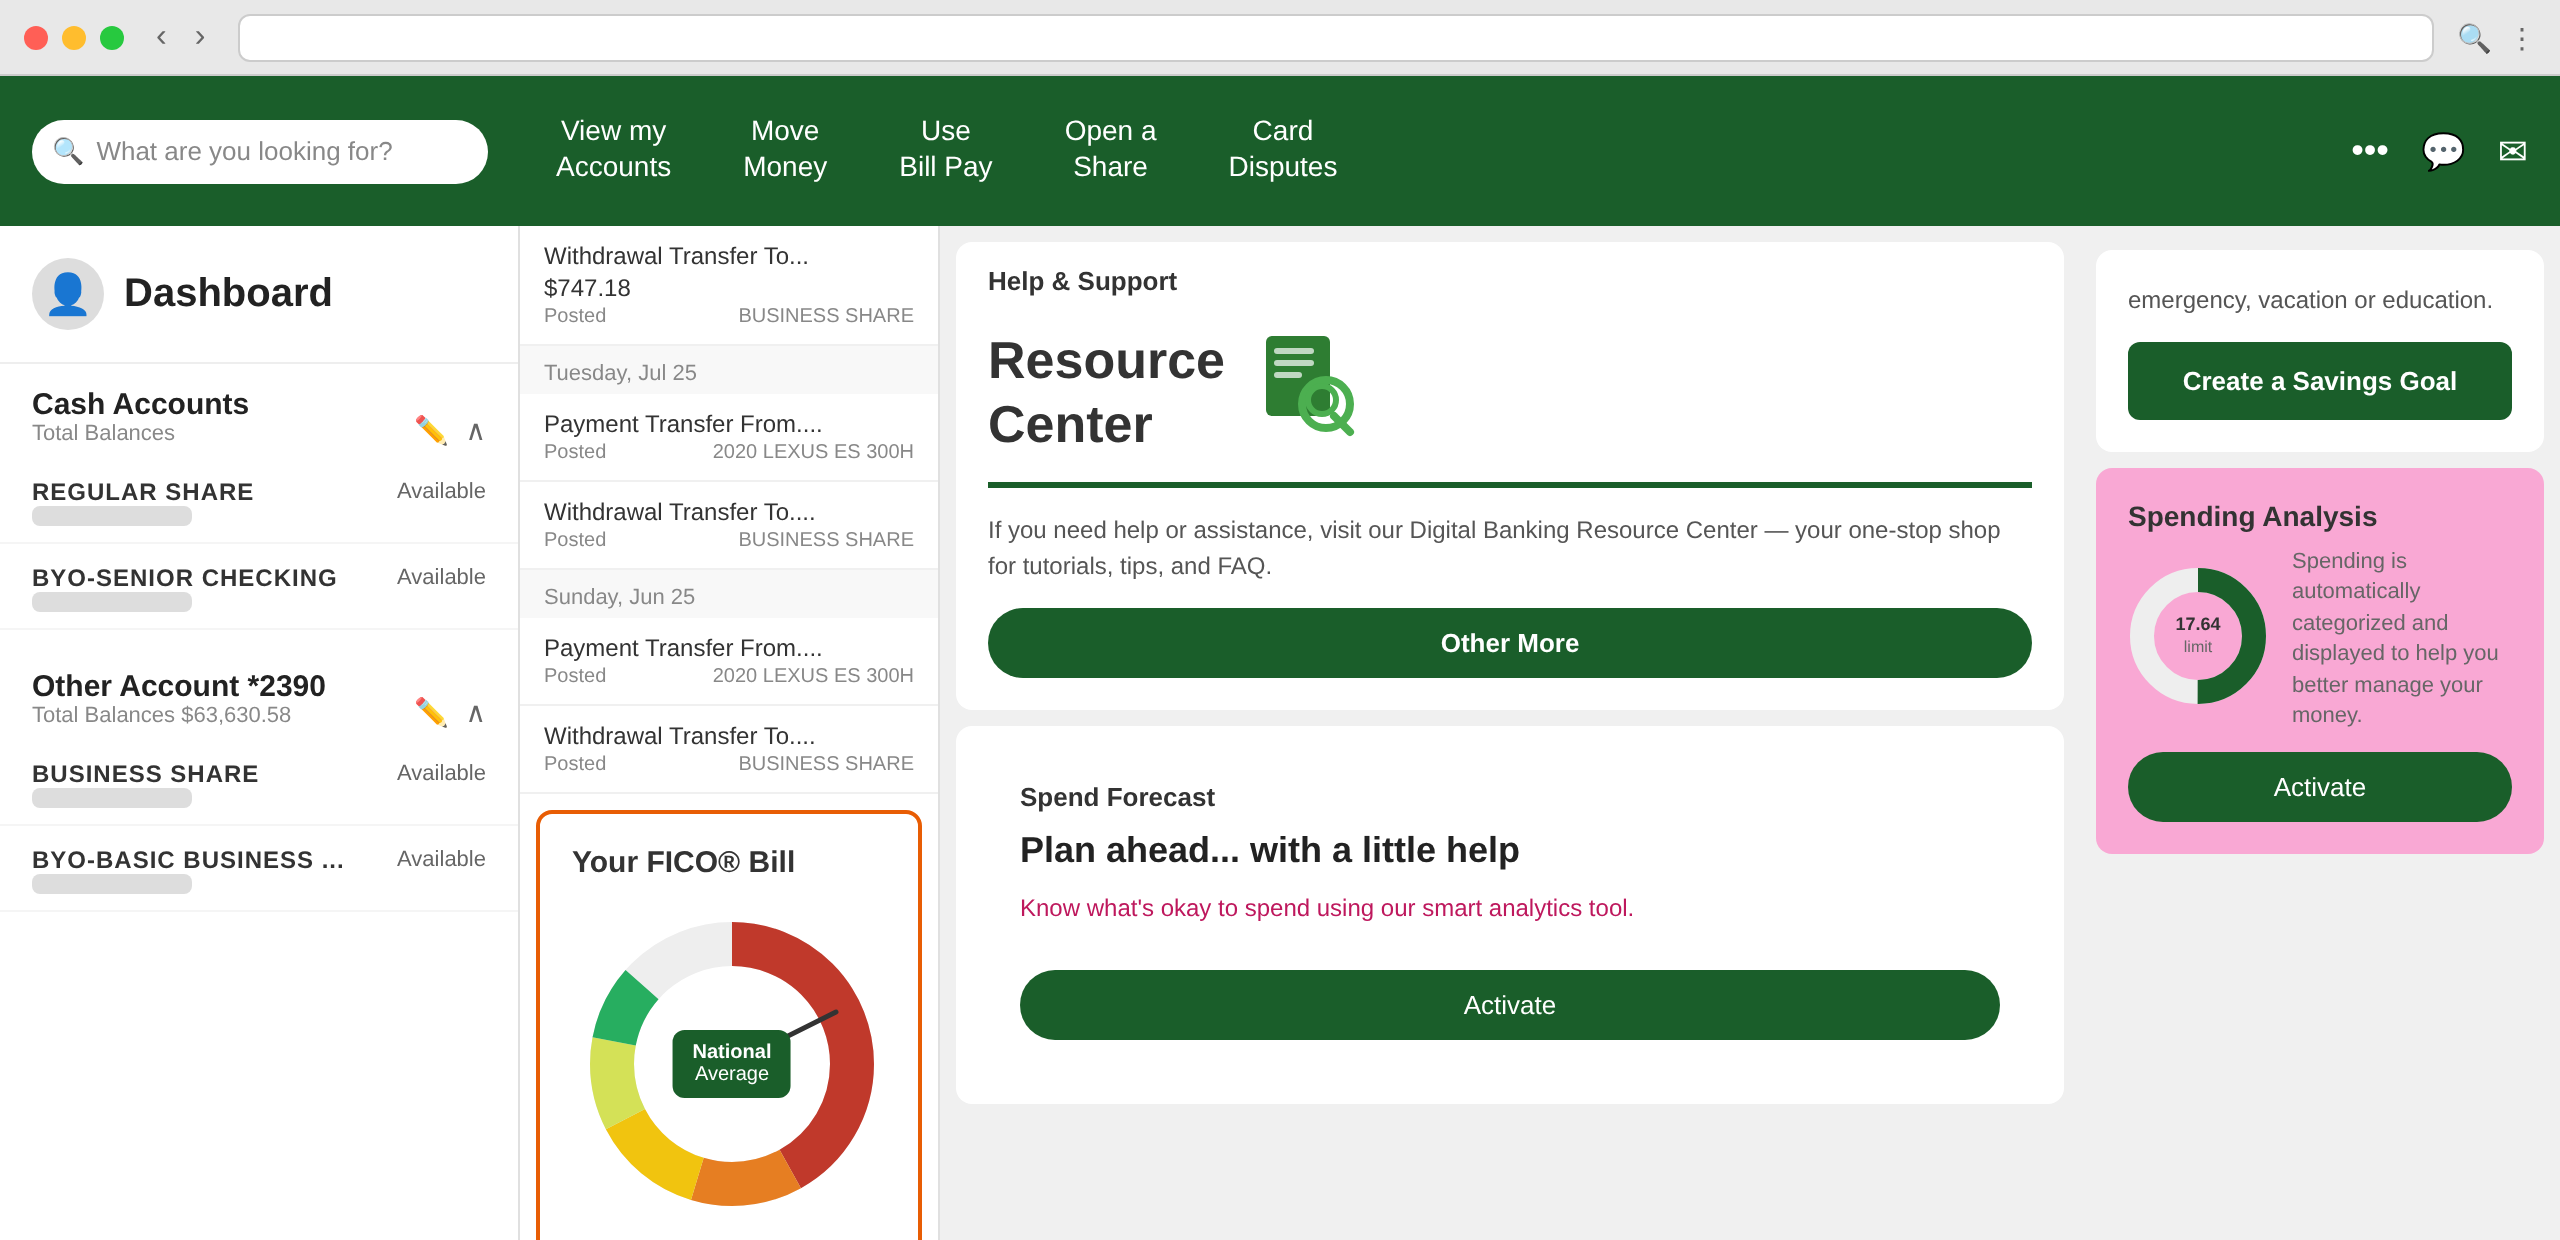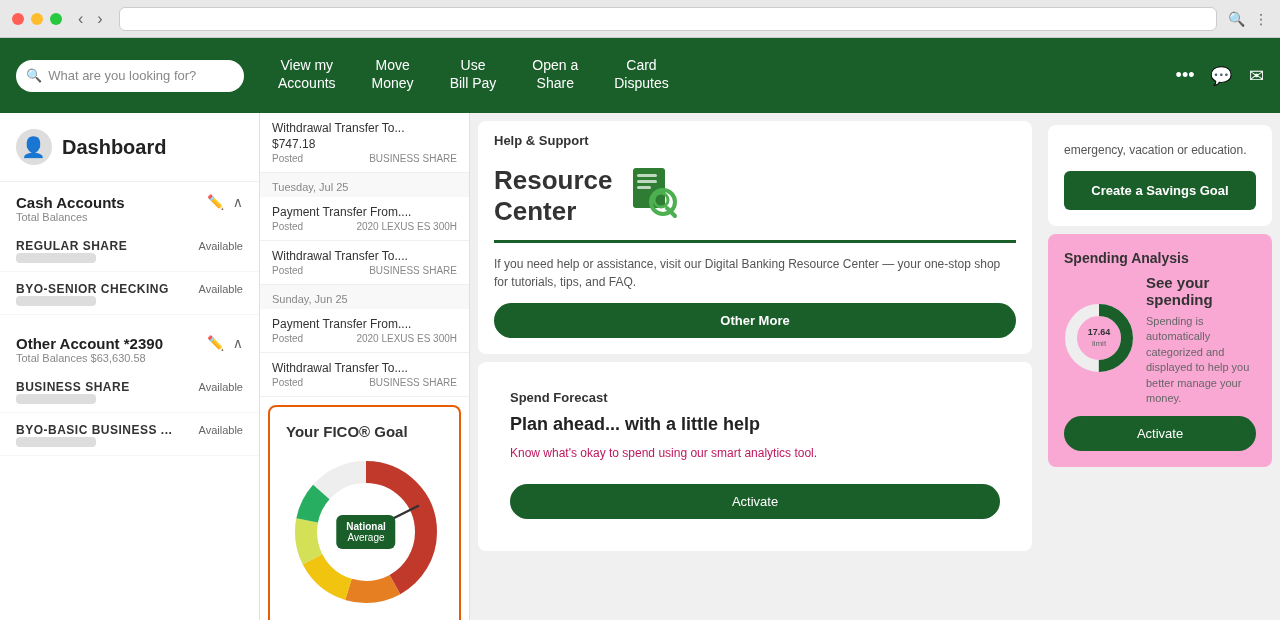--- a/index.html
+++ b/index.html
@@ -36,21 +36,21 @@
 
     
     .main-content { display: flex; flex: 1; overflow: hidden; }
 
     
     .sidebar { width: 260px; background: white; border-right: 1px solid #e0e0e0; overflow-y: auto; }
     .sidebar-header { padding: 16px; display: flex; align-items: center; gap: 10px; border-bottom: 1px solid #eee; }
     .avatar { width: 36px; height: 36px; border-radius: 50%; background: #ddd; display: flex; align-items: center; justify-content: center; font-size: 20px; color: #666; }
     .dashboard-title { font-size: 20px; font-weight: 600; color: #222; }
 
-    .section-header { padding: 12px 16px 6px; display: flex; align-items: flex-start; justify-content: space-between; }
+    .section-header { padding: 12px 16px 6px; display: flex; align-items: flex-end; justify-content: space-between; }
     .section-title { font-size: 15px; font-weight: 600; color: #222; }
     .section-subtitle { font-size: 11px; color: #888; }
     .section-actions { display: flex; gap: 8px; }
     .section-action-btn { background: none; border: none; cursor: pointer; color: #666; font-size: 14px; }
 
     .account-item { padding: 8px 16px; border-bottom: 1px solid #f5f5f5; text-align: right; }
     .account-name { font-size: 12px; font-weight: 600; color: #333; letter-spacing: 0.5px; }
     .account-row { display: flex; justify-content: space-between; align-items: center; margin-top: 2px; }
     .account-badge { font-size: 11px; color: #666; }
     .account-balance { background: #ddd; height: 10px; border-radius: 4px; width: 80px; }
@@ -267,21 +267,21 @@
       </div>
       <div class="trans-item">
         <div class="trans-name">Withdrawal Transfer To....</div>
         <div class="trans-meta">
           <span class="trans-status">Posted</span>
           <span class="trans-account">BUSINESS SHARE</span>
         </div>
       </div>
 
       <div class="fico-card">
-        <div class="fico-title">Your FICO® Goal</div>
+        <div class="fico-title">Your FICO® Bill</div>
 
         <div class="donut-container">
           <svg class="donut-svg" viewBox="0 0 160 160">
 
             <circle cx="80" cy="80" r="60" fill="none" stroke="#eee" stroke-width="22"></circle>
 
             <circle cx="80" cy="80" r="60" fill="none" stroke="#c0392b" stroke-width="22" stroke-dasharray="158 219" stroke-dashoffset="0" transform="rotate(-90 80 80)"></circle>
 
             <circle cx="80" cy="80" r="60" fill="none" stroke="#e67e22" stroke-width="22" stroke-dasharray="48 329" stroke-dashoffset="-158" transform="rotate(-90 80 80)"></circle>
 
@@ -356,21 +356,20 @@
 
           <div class="spending-donut">
             <svg width="70" height="70" viewBox="0 0 70 70">
               <circle cx="35" cy="35" r="28" fill="none" stroke="#eee" stroke-width="12"></circle>
               <circle cx="35" cy="35" r="28" fill="none" stroke="#1a5e2a" stroke-width="12" stroke-dasharray="88 88" stroke-dashoffset="0" transform="rotate(-90 35 35)"></circle>
               <text x="35" y="32" text-anchor="middle" font-size="9" font-weight="bold" fill="#333">17.64</text>
               <text x="35" y="43" text-anchor="middle" font-size="8" fill="#666">limit</text>
             </svg>
           </div>
           <div class="spending-info">
-            <h3>See your spending</h3>
             <p>Spending is automatically categorized and displayed to help you better manage your money.</p>
           </div>
         </div>
         <button class="activate-btn">Activate</button>
       </div>
 
     </div>
 
   </div>
 </div>

